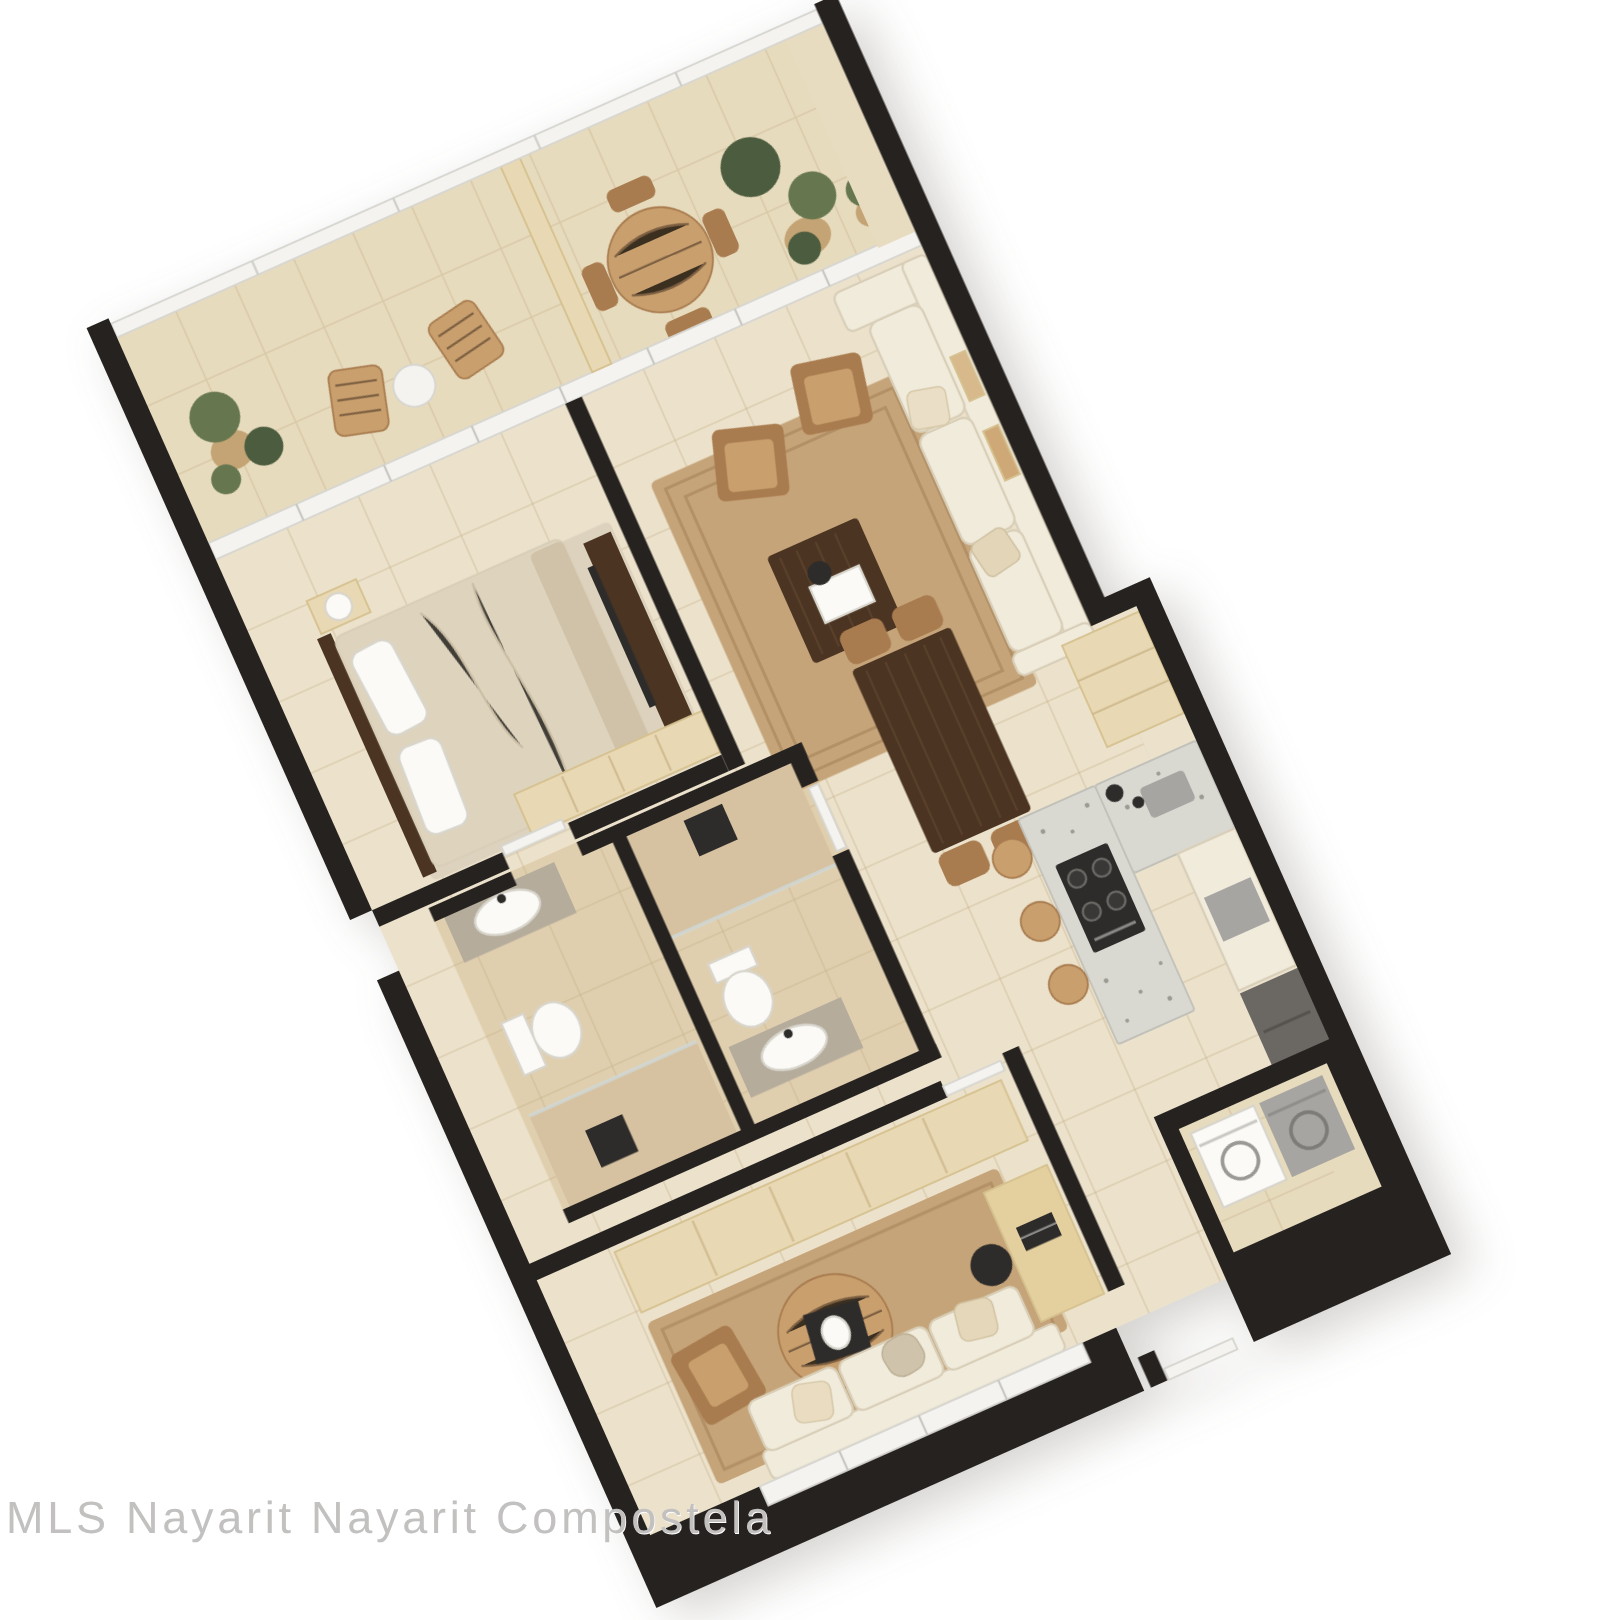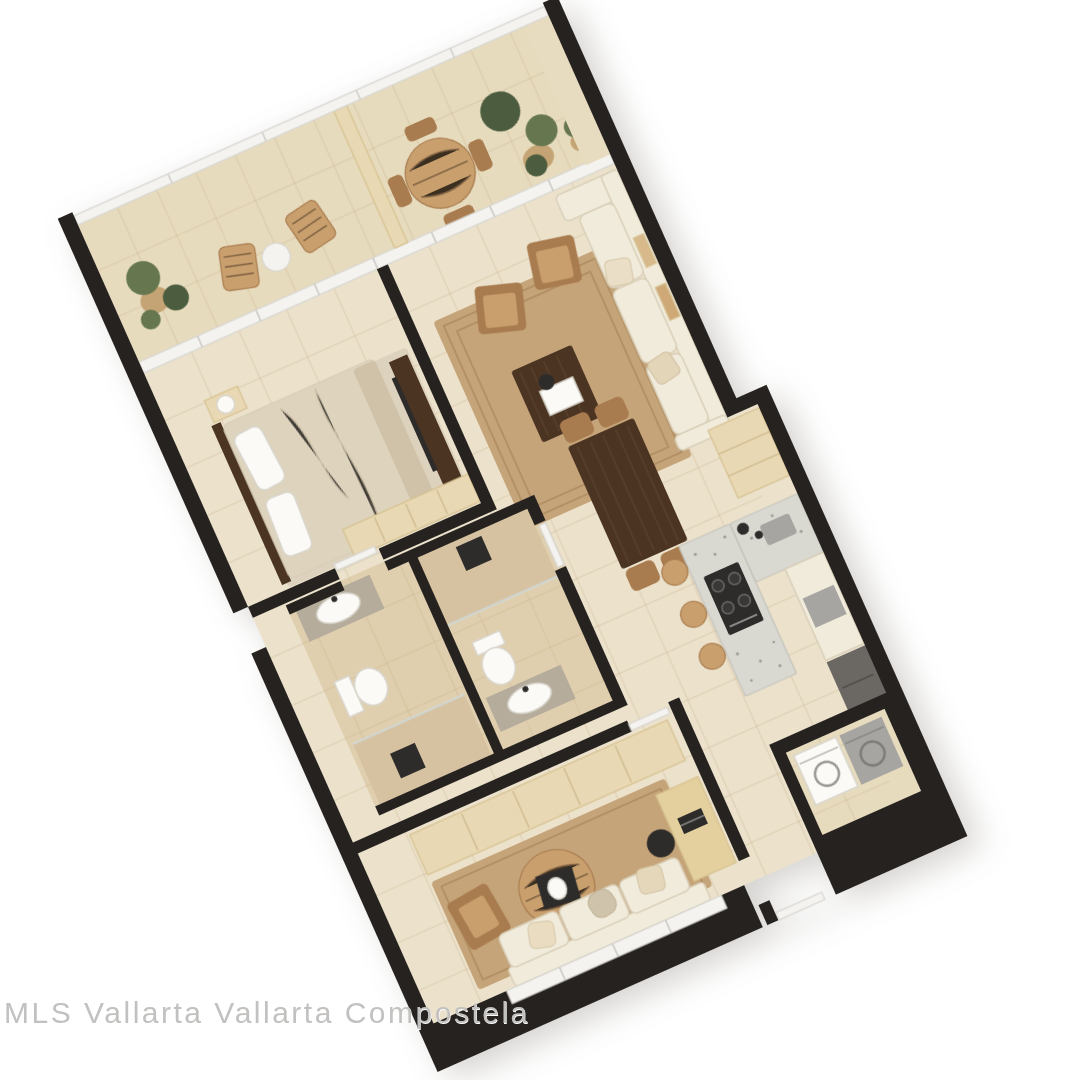--- a/index.html
+++ b/index.html
@@ -331,15 +331,15 @@
 
   <g>
     <rect class="glass" x="96" y="414" width="44" height="7"></rect>
     <rect class="glass" x="299" y="462" width="7" height="46"></rect>
     <rect class="glass" x="300" y="680" width="42" height="7"></rect>
     <rect class="glass" x="358" y="912" width="50" height="8"></rect>
   </g>
 
 </svg>
 
-<div class="watermark">MLS Vallarta Vallarta Compostela</div>
+<div class="watermark">MLS Nayarit Nayarit Compostela</div>
 
 </div>
 
 </body></html>

